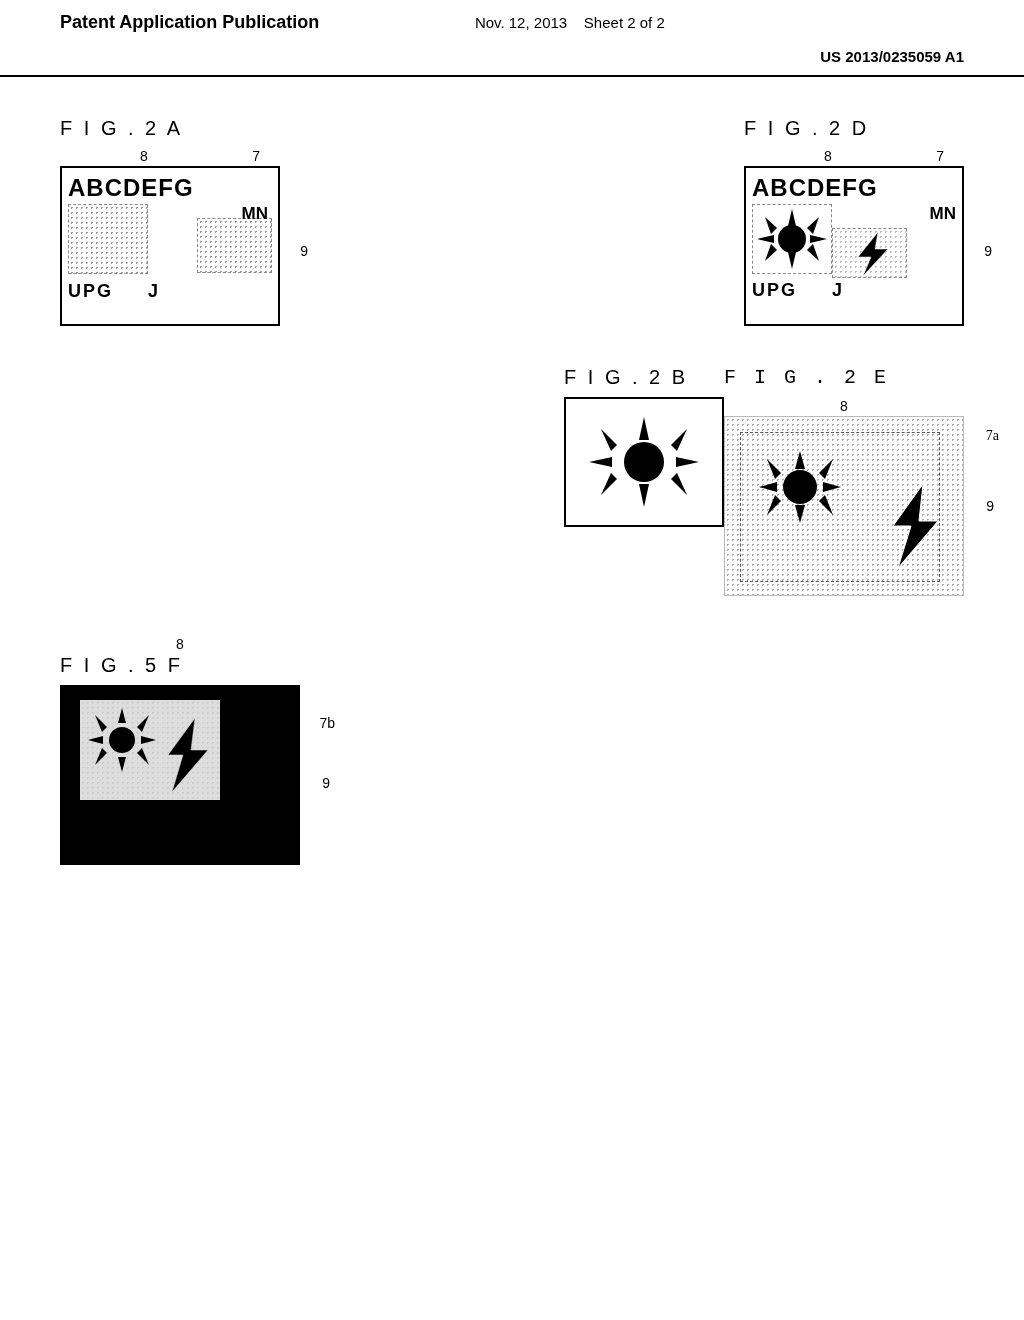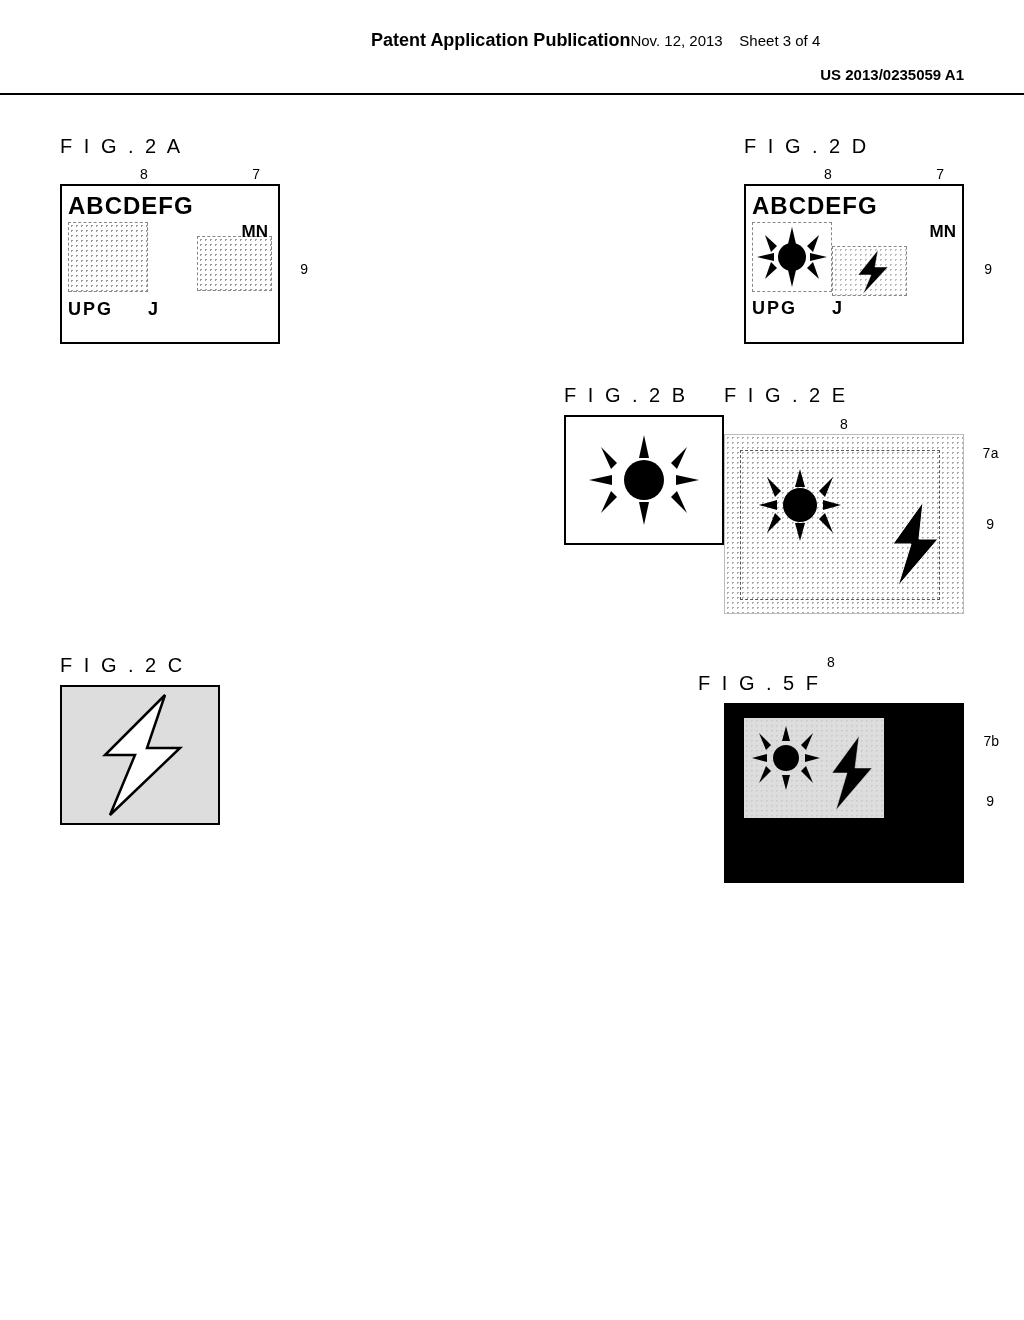--- a/index.html
+++ b/index.html
@@ -15,23 +15,23 @@
       width: 1024px;
       min-height: 1320px;
       background: #fff;
       padding: 0;
       position: relative;
     }
 
     
     .header {
       display: flex;
-      justify-content: flex-end;
+      justify-content: space-between;
       align-items: flex-start;
-      padding: 30px 60px 10px 60px;
+      padding: 12px 60px 10px 60px;
       border-bottom: 2px solid #000;
       margin-bottom: 10px;
     }
     .header-left {
       font-size: 18px;
       font-weight: bold;
       font-family: Arial, sans-serif;
     }
     .header-center {
       font-size: 15px;
@@ -120,21 +120,21 @@
   </style>
 </head>
 <body>
 
 <div class="page">
 
   <div class="header">
     <div class="header-left">Patent Application Publication</div>
     <div class="header-center">
       <span>Nov. 12, 2013</span>&nbsp;&nbsp;&nbsp;
-      <span>Sheet 3 of 4</span>
+      <span>Sheet 2 of 2</span>
     </div>
     <div class="header-right">US 2013/0235059 A1</div>
   </div>
 
   <div style="padding: 30px 60px;">
 
     <div style="display: flex; justify-content: space-between; margin-bottom: 40px;">
 
       <div>
         <div class="fig-label">F I G .  2 A</div>
@@ -229,21 +229,21 @@
             <polygon points="103,17 87,33 93,39" fill="#000"></polygon>
             <polygon points="17,83 33,67 27,61" fill="#000"></polygon>
             <polygon points="103,83 87,67 93,61" fill="#000"></polygon>
             <circle cx="60" cy="50" r="20" fill="#000"></circle>
           </svg>
         </div>
       </div>
 
       <div>
         <div style="display: flex; align-items: flex-start;">
-          <div class="fig-label" style="margin-right: 38px;">F I G .  2 E</div>
+          <div class="fig-label" style="margin-right: 38px; font-family: Liberation Mono, monospace;">F I G .  2 E</div>
         </div>
         <div style="position: relative; display: inline-block;">
           
           <div style="font-family: Arial, sans-serif; font-size: 14px; text-align: center; margin-bottom: 2px; margin-left: 0;">
             <span>8</span>
           </div>
           <div class="fig2e-box">
 
             <div style="position: absolute; left: 15px; top: 15px; width: 200px; height: 150px; border: 1.5px dashed #555;"></div>
 
@@ -261,49 +261,41 @@
               </svg>
             </div>
 
             <div style="position: absolute; right: 20px; bottom: 20px;">
               <svg viewBox="0 0 70 90" width="70" height="90">
                 <polygon points="50,3 20,45 38,45 25,87 65,40 46,40" fill="#000" stroke="#fff" stroke-width="1"></polygon>
               </svg>
             </div>
           </div>
           
-          <div style="position: absolute; right: -35px; top: 30px; font-family: Liberation Mono, monospace; font-size: 14px;">
+          <div style="position: absolute; right: -35px; top: 30px; font-family: Liberation Serif, serif; font-size: 14px;">
             <span>7a</span>
           </div>
           
           <div style="position: absolute; right: -30px; top: 100px; font-family: Arial, sans-serif; font-size: 14px;">
             <span>9</span>
           </div>
         </div>
       </div>
 
     </div>
 
     <div style="display: flex; justify-content: space-between; align-items: flex-start;">
 
-      <div>
-        <div class="fig-label">F I G .  2 C</div>
-        <div class="fig2c-box">
-          <svg viewBox="0 0 130 130" width="130" height="130">
-            <polygon points="90,5 30,65 60,65 35,125 105,58 72,58" fill="#fff" stroke="#000" stroke-width="2.5"></polygon>
-          </svg>
-        </div>
-      </div>
 
       <div>
         
         <div style="font-family: Arial, sans-serif; font-size: 14px; text-align: center; margin-bottom: 2px;">
           <span>8</span>
         </div><div class="fig-label">F I G .  5 F</div>
-        <div style="position: relative; display: inline-block; margin-left: 26px;">
+        <div style="position: relative; display: inline-block;">
           <div class="fig2f-box">
 
             <div style="position: absolute; left: 20px; top: 15px; width: 140px; height: 100px; background-image: radial-gradient(circle, #ccc 1px, transparent 1px); background-size: 5px 5px; background-color: #ddd;">
 
               <svg viewBox="0 0 75 70" width="75" height="70" style="position: absolute; left: 5px; top: 5px;">
                 <polygon points="37,3 41,18 33,18" fill="#000"></polygon>
                 <polygon points="37,67 41,52 33,52" fill="#000"></polygon>
                 <polygon points="3,35 18,31 18,39" fill="#000"></polygon>
                 <polygon points="71,35 56,31 56,39" fill="#000"></polygon>
                 <polygon points="10,10 22,22 17,27" fill="#000"></polygon>

